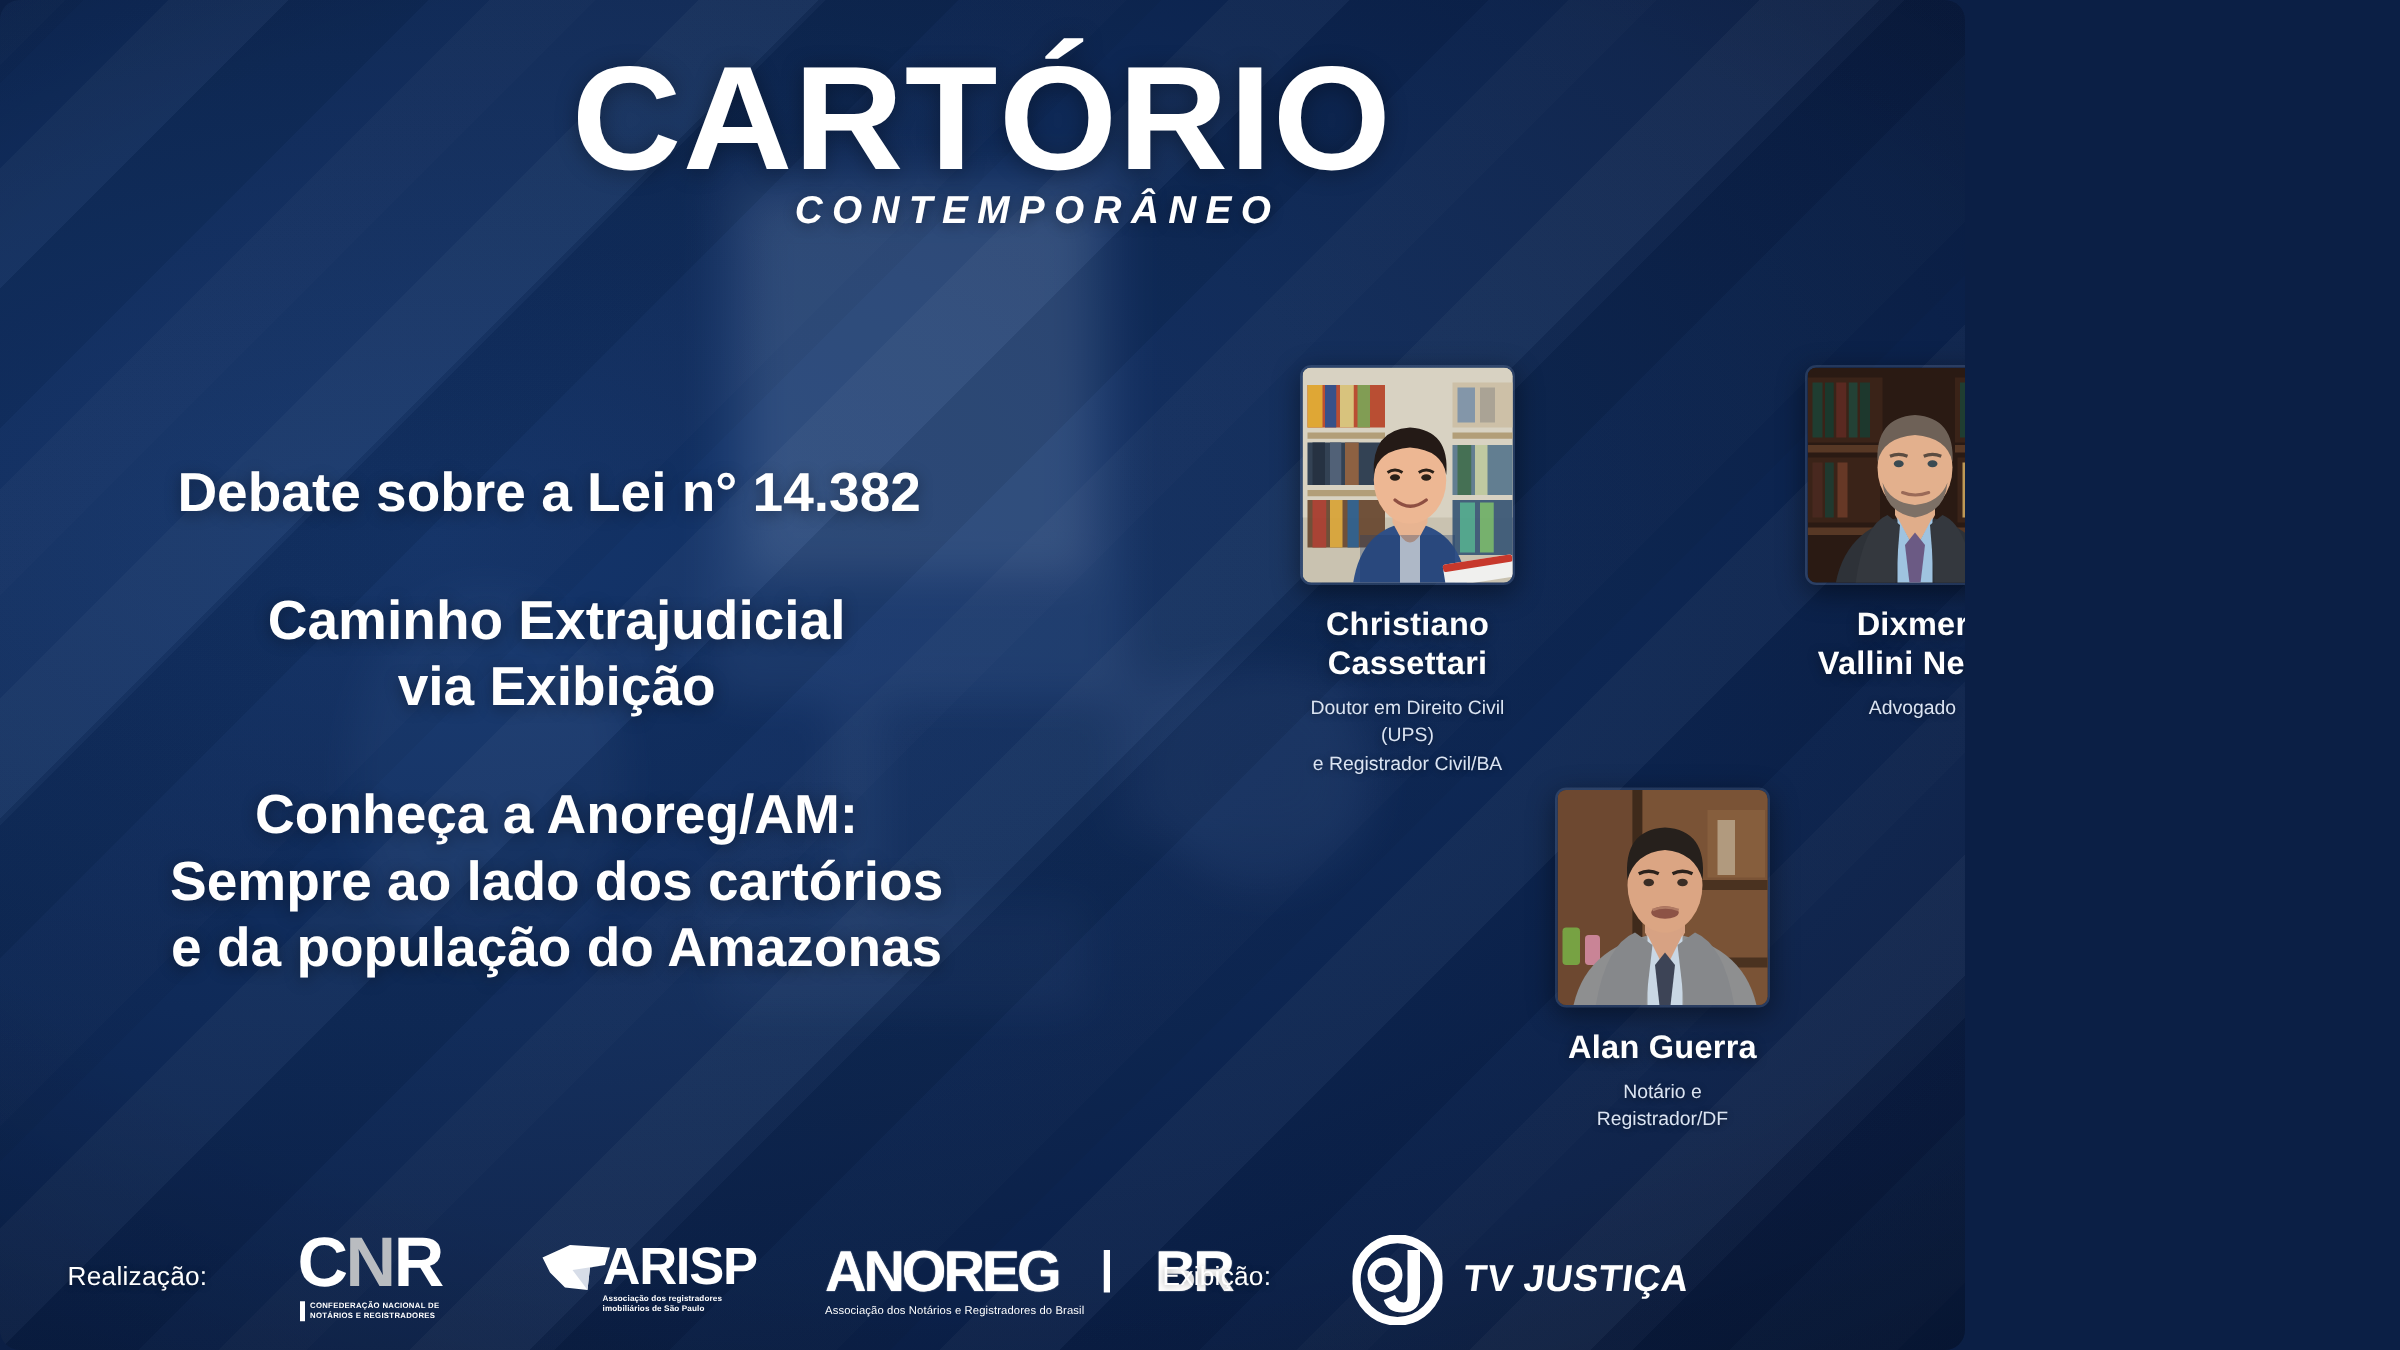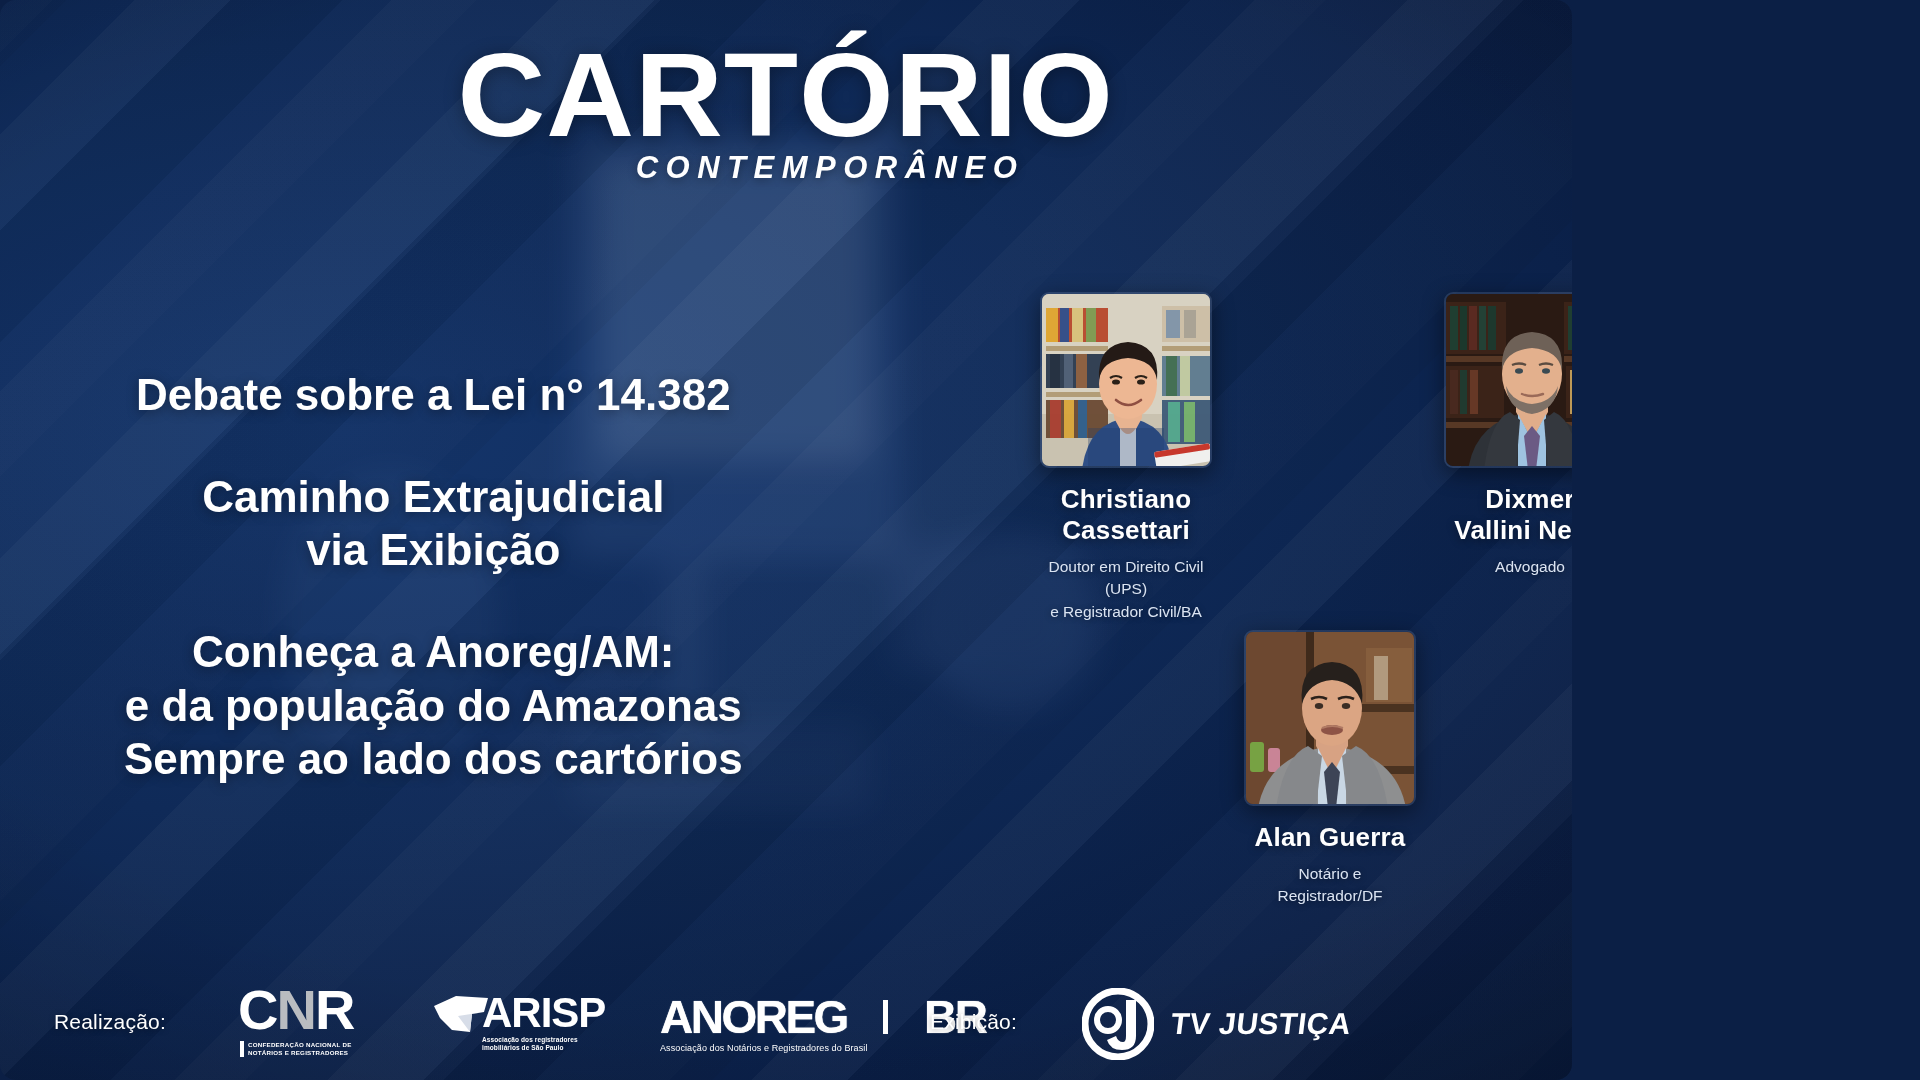--- a/index.html
+++ b/index.html
@@ -91,21 +91,21 @@
 
   
   #headline {
     position:absolute;
     left:124px; top:368px;
     z-index:6;
     color:#ffffff;
     text-shadow:0 2px 12px rgba(0,0,0,.38);
   }
   #headline .para { font-weight:700; font-size:44px; line-height:1.22;text-align:center; }
-  #headline .para + .para { margin-top:48px; }
+  #headline .para + .para { margin-top:48px;margin-left:12px; }
   #headline .ln { white-space:nowrap; }
 
   
   .speaker { position:absolute; z-index:6; text-align:center; }
   .photo {
     border-radius:9px;
     overflow:hidden;
     box-shadow:0 6px 22px rgba(0,0,0,.45);
     border:2px solid rgba(255,255,255,.10);
     position:relative;
@@ -224,22 +224,22 @@
   <div id="headline">
     <div class="para">
       <div class="ln">Debate sobre a Lei n° 14.382</div>
     </div>
     <div class="para">
       <div class="ln">Caminho Extrajudicial</div>
       <div class="ln">via Exibição</div>
     </div>
     <div class="para">
       <div class="ln">Conheça a Anoreg/AM:</div>
+      <div class="ln">Sempre ao lado dos cartórios</div>
       <div class="ln">e da população do Amazonas</div>
-      <div class="ln">Sempre ao lado dos cartórios</div>
     </div>
   </div>
 
   <div id="sp-1" class="speaker">
     <div class="photo">
       <svg viewBox="0 0 172 176" width="172" height="176">
         <rect width="172" height="176" fill="#c9c2b0"></rect>
         <rect x="0" y="0" width="172" height="120" fill="#d8d2c2"></rect>
         <g opacity=".95">
           <rect x="4" y="14" width="62" height="34" fill="#b8472c"></rect>

